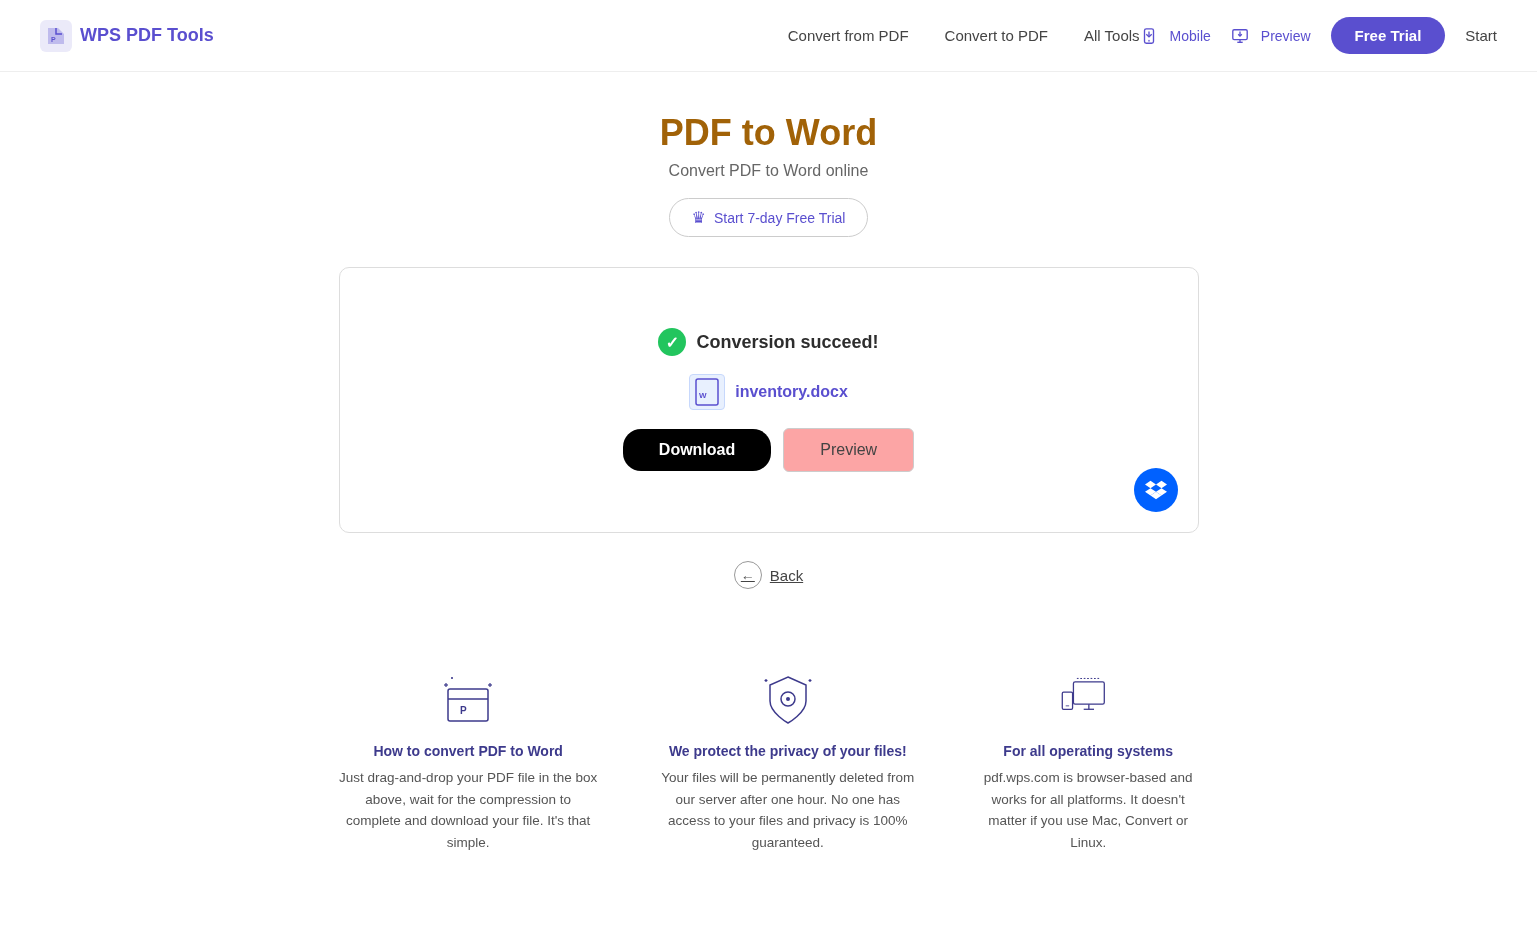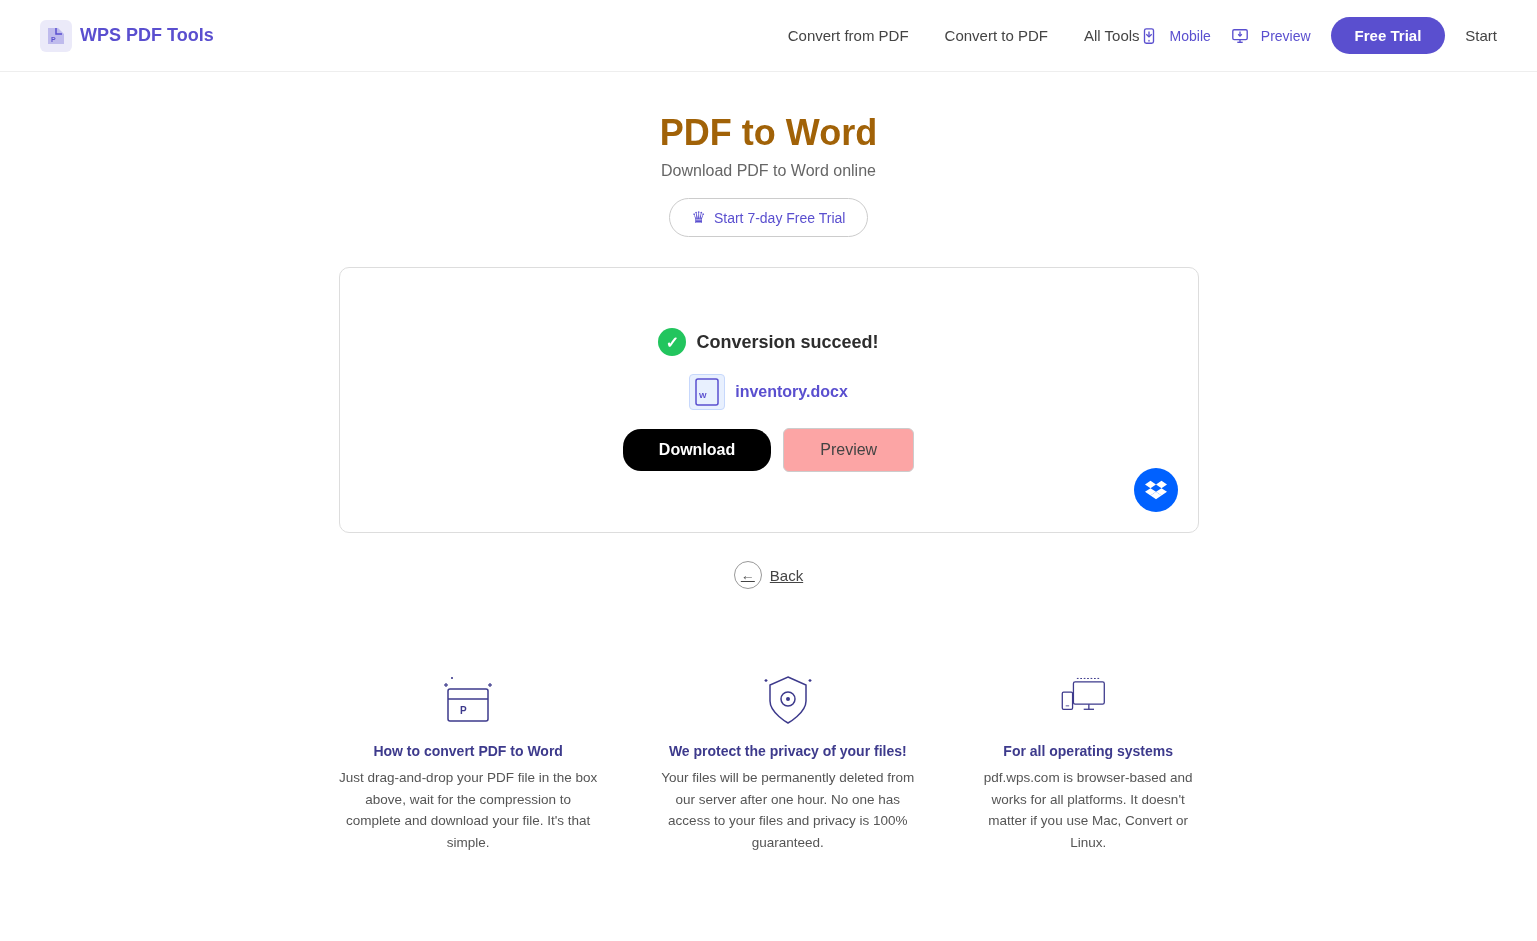--- a/index.html
+++ b/index.html
@@ -309,21 +309,21 @@
       </svg>
       <span>Preview</span>
     </a>
     <button class="free-trial-btn">Free Trial</button>
     <span class="login-link">Start</span>
   </div>
 </header>
 
 <main class="main">
   <h1 class="page-title">PDF to Word</h1>
-  <p class="page-subtitle">Download PDF to Word online</p>
+  <p class="page-subtitle">Convert PDF to Word online</p>
 
   <button class="trial-btn">
     <span class="crown-icon">♛</span>
     <span>Start 7-day Free Trial</span>
   </button>
 
   
   <div class="conversion-box">
     <div class="success-row">
       <div class="success-icon">✓</div>

